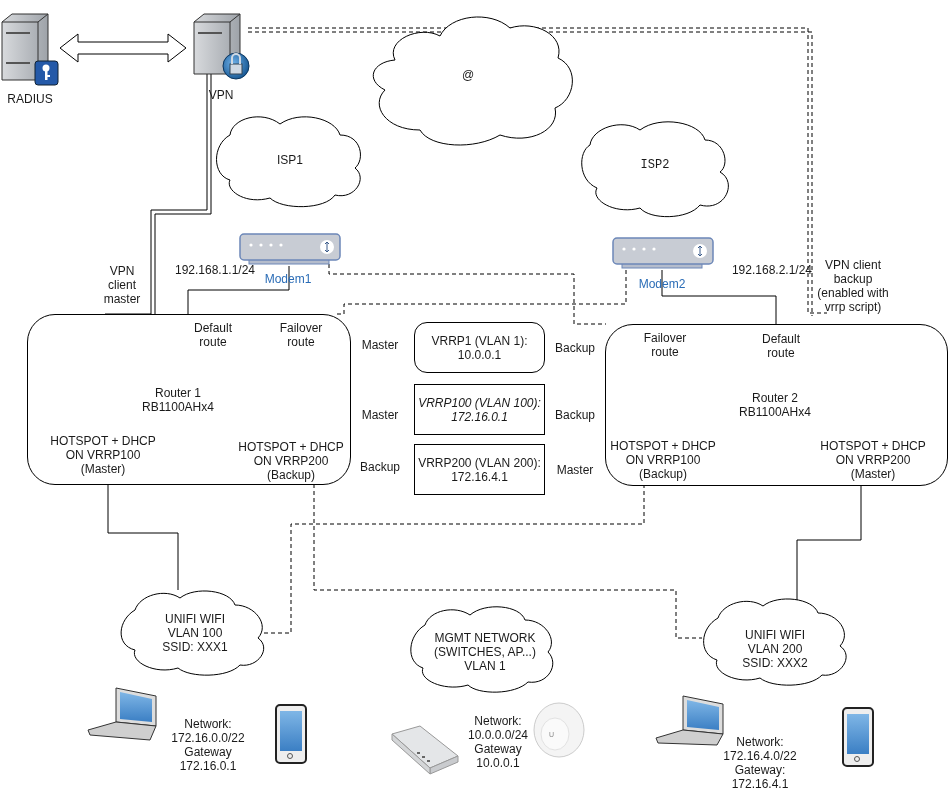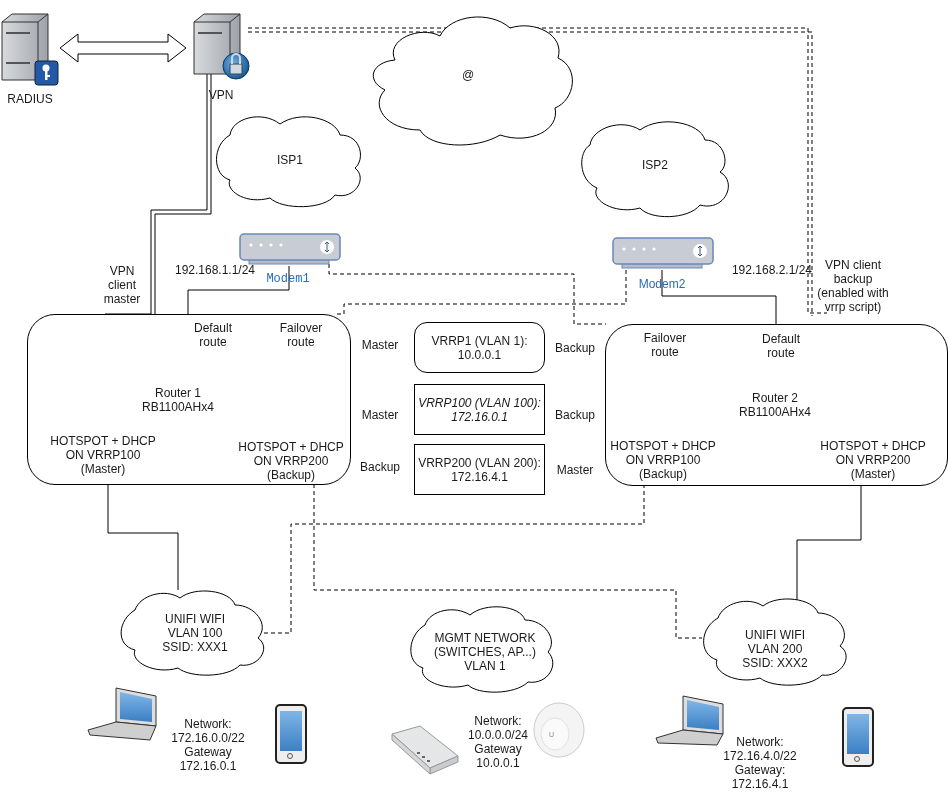--- a/index.html
+++ b/index.html
@@ -151,32 +151,32 @@
     <ellipse cx="555" cy="734" rx="14" ry="16" fill="#fafafa" stroke="#e2e2e2"></ellipse>
     <text x="549" y="737" font-size="7" fill="#888" font-family="Liberation Sans, sans-serif">U</text>
   </g>
 </svg>
 
 <div class="lbl" style="left:0;top:92;width:60px;top:92px;">RADIUS</div>
 <div class="lbl" style="left:196px;top:88px;width:50px;">VPN</div>
 
 <div class="lbl" style="left:438px;top:68px;width:60px;">@</div>
 <div class="lbl" style="left:260px;top:153px;width:60px;">ISP1</div>
-<div class="lbl" style="left:625px;top:158px;width:60px;">ISP2</div>
+<div class="lbl" style="left:625px;top:158px;width:60px;font-family:Liberation Mono, monospace;">ISP2</div>
 <div class="lbl" style="left:140px;top:612px;width:110px;">UNIFI WIFI
 VLAN 100
 SSID: XXX1</div>
 <div class="lbl" style="left:420px;top:631px;width:130px;">MGMT NETWORK
 (SWITCHES, AP...)
 VLAN 1</div>
 <div class="lbl" style="left:720px;top:628px;width:110px;">UNIFI WIFI
 VLAN 200
 SSID: XXX2</div>
 
-<div class="lbl blue" style="left:258px;top:272px;width:60px;font-family:Liberation Mono, monospace;">Modem1</div>
+<div class="lbl blue" style="left:258px;top:272px;width:60px;">Modem1</div>
 <div class="lbl" style="left:165px;top:263px;width:100px;">192.168.1.1/24</div>
 <div class="lbl blue" style="left:632px;top:277px;width:60px;">Modem2</div>
 <div class="lbl" style="left:712px;top:263px;width:100px;text-align:right;">192.168.2.1/24</div>
 
 <div class="lbl" style="left:98px;top:264px;width:48px;">VPN
 client
 master</div>
 <div class="lbl" style="left:808px;top:258px;width:90px;">VPN client
 backup
 (enabled with

